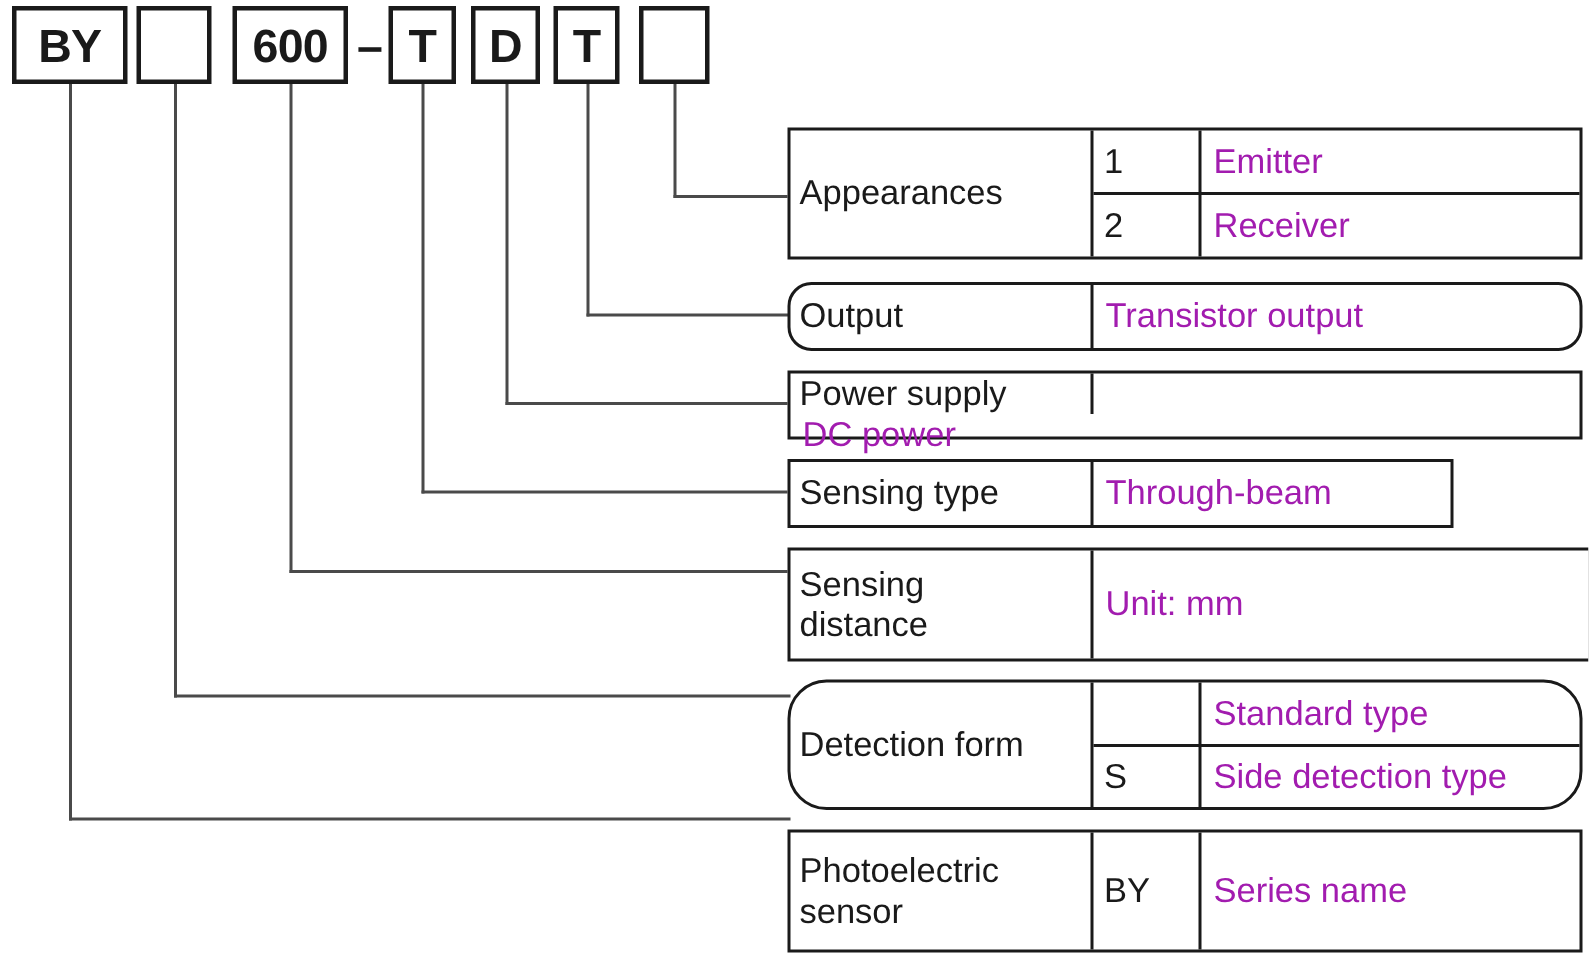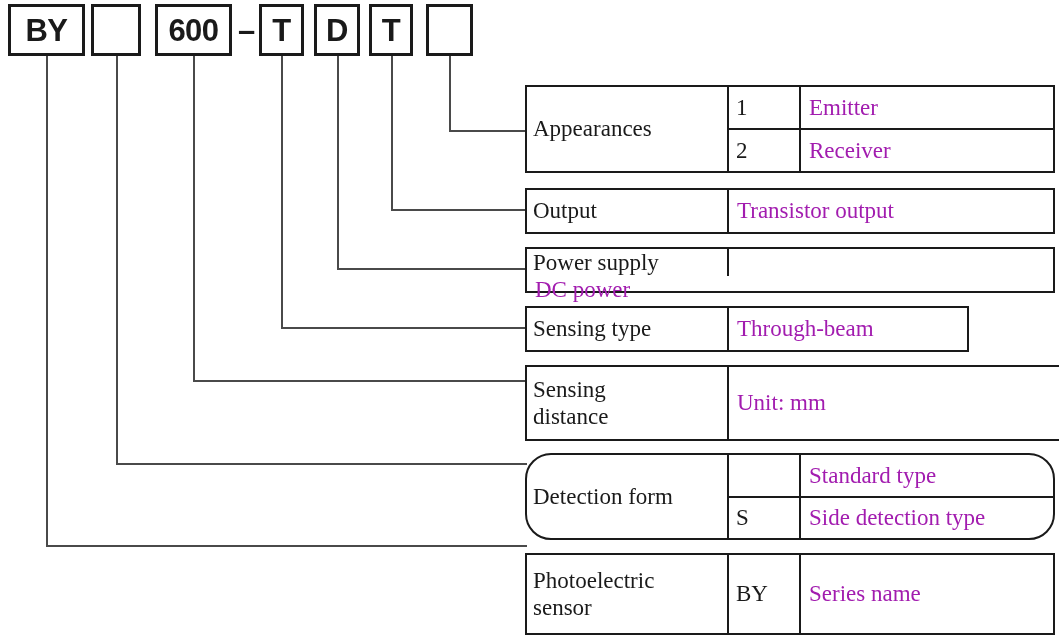--- a/index.html
+++ b/index.html
@@ -55,21 +55,20 @@
   }
 
   
   .block {
     position: absolute;
     box-sizing: border-box;
     border: 2px solid #1a1a1a;
     background: #ffffff;
     display: flex;
     flex-direction: row;
-    font-family: Liberation Serif, serif;
   }
   .cell-label {
     box-sizing: border-box;
     display: flex;
     align-items: center;
     padding-left: 6px;
     padding-right: 4px;
     font-size: 23px;
     line-height: 1.18;
     color: #1a1a1a;
@@ -162,21 +161,21 @@
         <div class="cell-code code-w">1</div>
         <div class="cell-desc">Emitter</div>
       </div>
       <div class="subrow">
         <div class="cell-code code-w">2</div>
         <div class="cell-desc">Receiver</div>
       </div>
     </div>
   </div>
 
-  <div class="block" style="left:525px; top:188px; width:530px; height:46px;">
+  <div class="block" style="left:525px; top:188px; width:530px; height:46px;border-radius:16px;">
     <div class="cell-label label-w">Output</div>
     <div class="cell-desc">Transistor output</div>
   </div>
 
   <div class="block" style="left:525px; top:247px; width:530px; height:46px;flex-direction:column;">
     <div class="cell-label label-w">Power supply</div>
     <div class="cell-desc">DC power</div>
   </div>
 
   <div class="block" style="left:525px; top:306px; width:444px; height:46px;">

